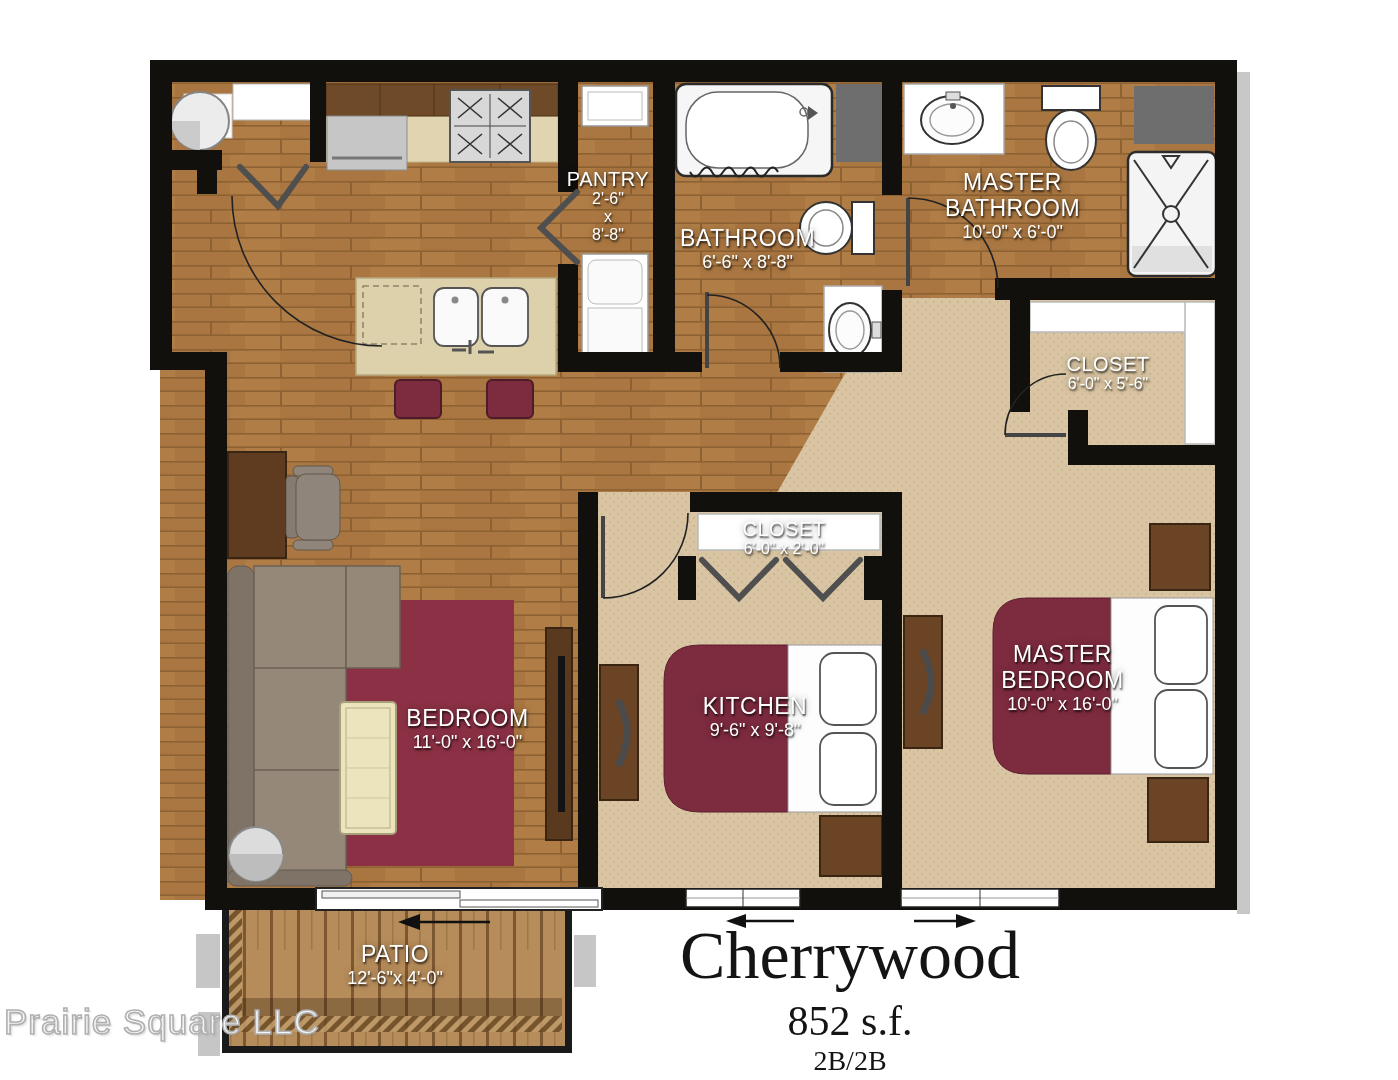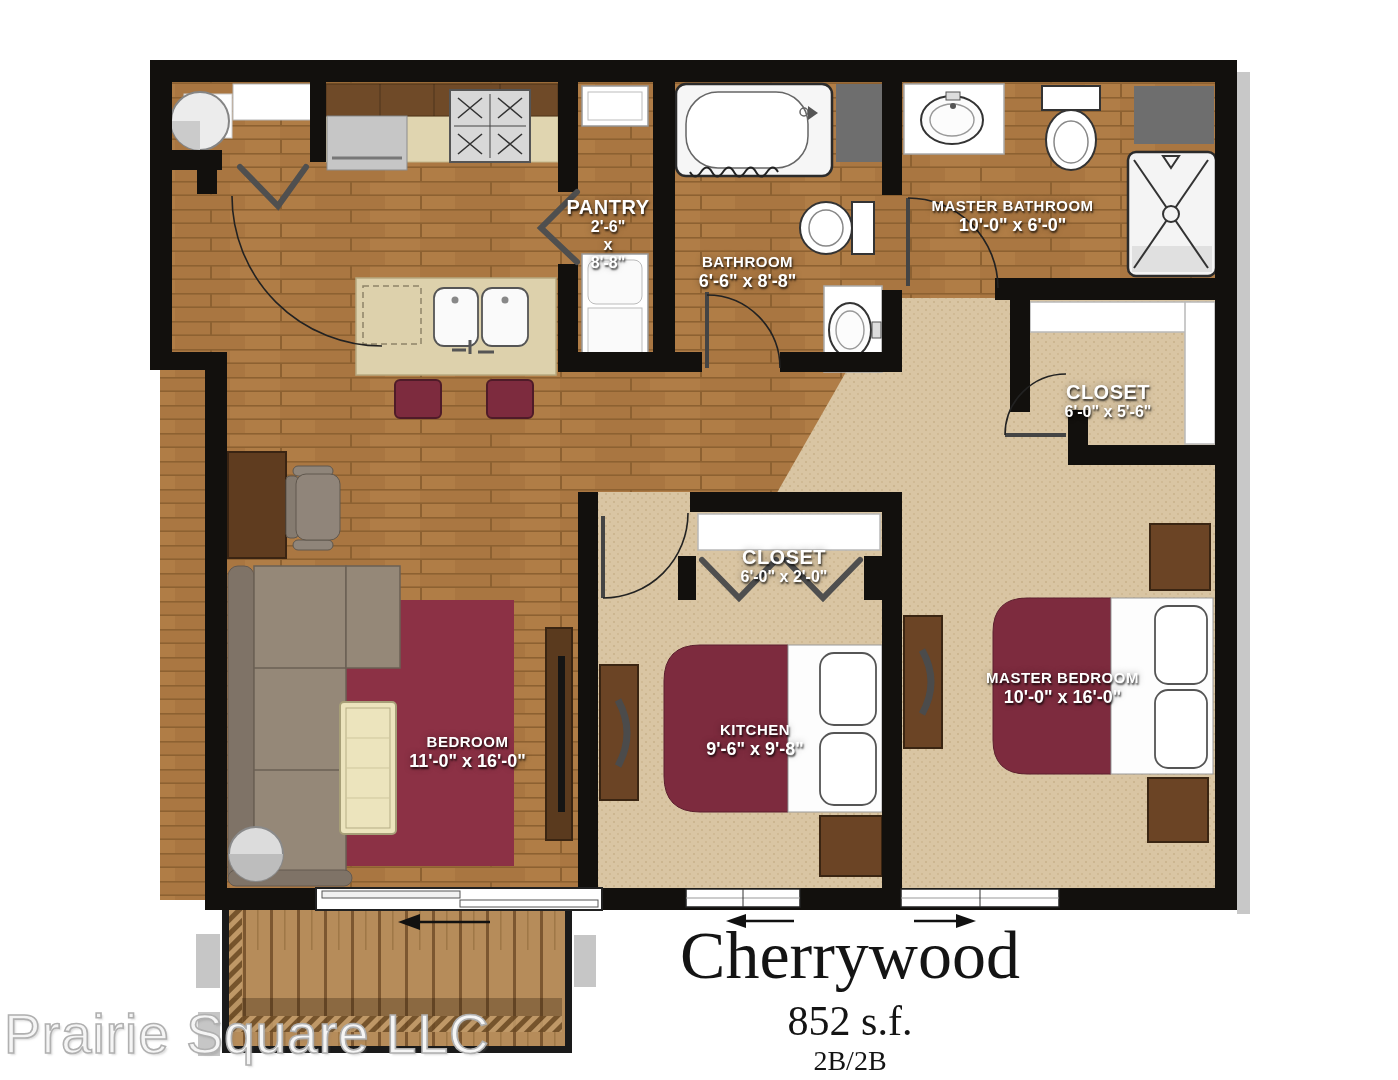--- a/index.html
+++ b/index.html
@@ -1,30 +1,30 @@
 <!DOCTYPE html>
 <html><head>
 <meta charset="utf-8">
 <style>
   html,body{margin:0;padding:0;background:#fff;}
   .canvas{position:relative;width:1398px;height:1080px;background:#fff;overflow:hidden;
           font-family:"Liberation Sans",sans-serif;}
   svg.plan{position:absolute;left:0;top:0;}
-  .room-label{position:absolute;text-align:center;color:#fff;font-weight:bold;line-height:1.12;
-              text-shadow:1px 2px 2px rgba(0,0,0,.7),0 0 7px rgba(0,0,0,.35);z-index:20;pointer-events:none;margin-top:28px;}
-  .room-name{font-size:15px;letter-spacing:.5px;}
+  .room-label{position:absolute;text-align:center;color:#fff;font-weight:normal;line-height:1.12;
+              text-shadow:1px 2px 2px rgba(0,0,0,.7),0 0 7px rgba(0,0,0,.35);z-index:20;pointer-events:none;}
+  .room-name{font-size:23px;letter-spacing:.5px;}
   .room-dims{font-size:18px;}
   .sm .room-name{font-size:20px;}
   .sm .room-dims{font-size:16px;}
   .title-block{position:absolute;left:630px;top:920px;width:440px;text-align:center;color:#141414;
                font-family:"Liberation Serif",serif;z-index:30;}
   .title-name{font-size:68px;line-height:1.05;}
   .title-area{font-size:42px;line-height:1.15;margin-top:6px;}
   .title-layout{font-size:28px;line-height:1.1;}
-  .watermark{position:absolute;left:4px;top:1002px;font-size:55px;letter-spacing:1px;color:#f5f5f5;
+  .watermark{position:absolute;left:4px;top:1002px;font-size:35px;letter-spacing:1px;color:#f5f5f5;
              -webkit-text-stroke:1.6px #b0b0b0;text-shadow:2px 2px 2px rgba(120,120,120,.25);
              white-space:nowrap;z-index:60;font-family:"Liberation Sans",sans-serif;}
 </style>
 </head>
 <body>
 
 <div class="canvas">
 
 <svg class="plan" width="1398" height="1080" viewBox="0 0 1398 1080">
   <defs>
@@ -337,20 +337,24 @@
 <div class="room-label" style="left:650px;top:694px;width:210px;">
   <div class="room-name">KITCHEN</div>
   <div class="room-dims">9'-6" x 9'-8"</div>
 </div>
 
 <div class="room-label" style="left:975px;top:642px;width:175px;">
   <div class="room-name">MASTER BEDROOM</div>
   <div class="room-dims">10'-0" x 16'-0"</div>
 </div>
 
+<div class="room-label" style="left:295px;top:942px;width:200px;">
+  <div class="room-name">PATIO</div>
+  <div class="room-dims">12'-6"x 4'-0"</div>
+</div>
 
 <div class="title-block">
   <div class="title-name">Cherrywood</div>
   <div class="title-area">852 s.f.</div>
   <div class="title-layout">2B/2B</div>
 </div>
 
 <div class="watermark">Prairie Square LLC</div>
 
 </div>

